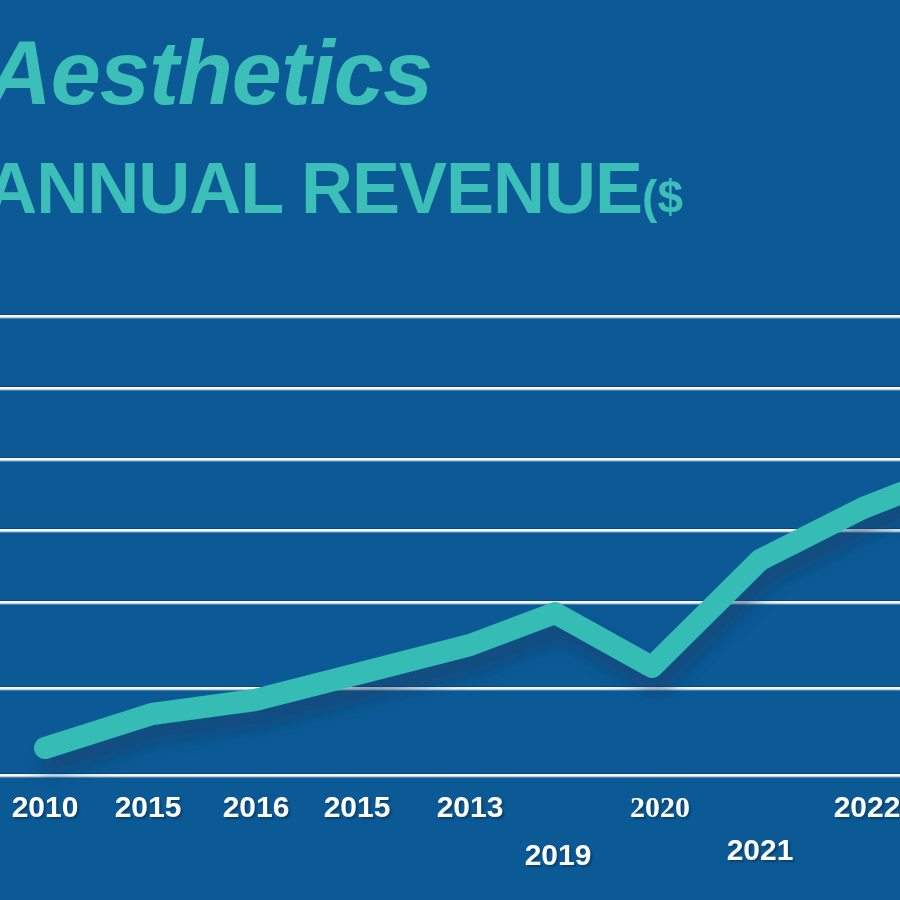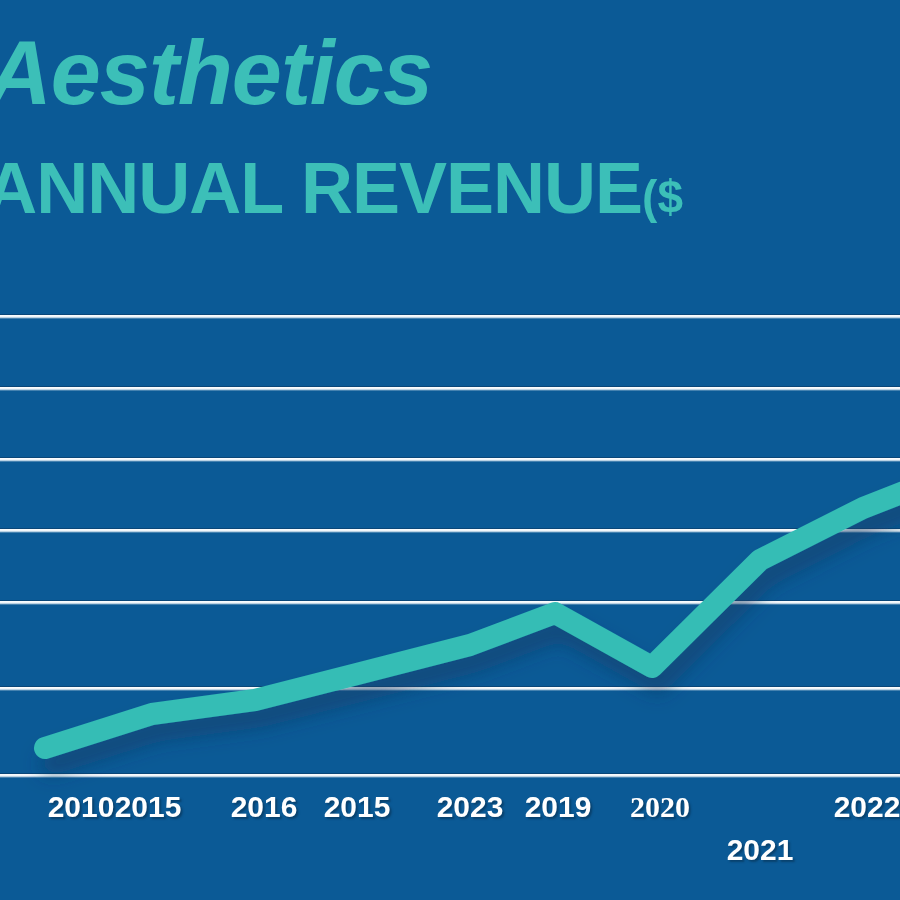--- a/index.html
+++ b/index.html
@@ -135,24 +135,24 @@
   </svg>
 
   <div class="title-block">
     <div class="title-line1">ical Aesthetics</div>
     <div class="title-line2">
       <span>TRY ANNUAL REVENUE</span><span class="title-suffix">($</span>
     </div>
   </div>
 
   <div class="xaxis" id="xaxis">
-      <div class="xtick" style="left: 45px; margin-left: 36px;">2010</div>
+      <div class="xtick" style="left: 45px;">2010</div>
       <div class="xtick" style="left: 148px;">2015</div>
-      <div class="xtick" style="left: 264px;">2016</div>
+      <div class="xtick" style="left: 256px;">2016</div>
       <div class="xtick" style="left: 357px;">2015</div>
-      <div class="xtick" style="left: 470px;">2023</div>
-      <div class="xtick" style="left: 558px;">2019</div>
+      <div class="xtick" style="left: 470px;">2013</div>
+      <div class="xtick" style="left: 558px; margin-top: 48px;">2019</div>
       <div class="xtick" style="left: 660px; font-family: Liberation Serif, serif;">2020</div>
       <div class="xtick" style="left: 760px; margin-top: 43px;">2021</div>
       <div class="xtick" style="left: 867px; text-align: right;">2022</div>
     </div>
 
 </div>
 
 </body></html>

